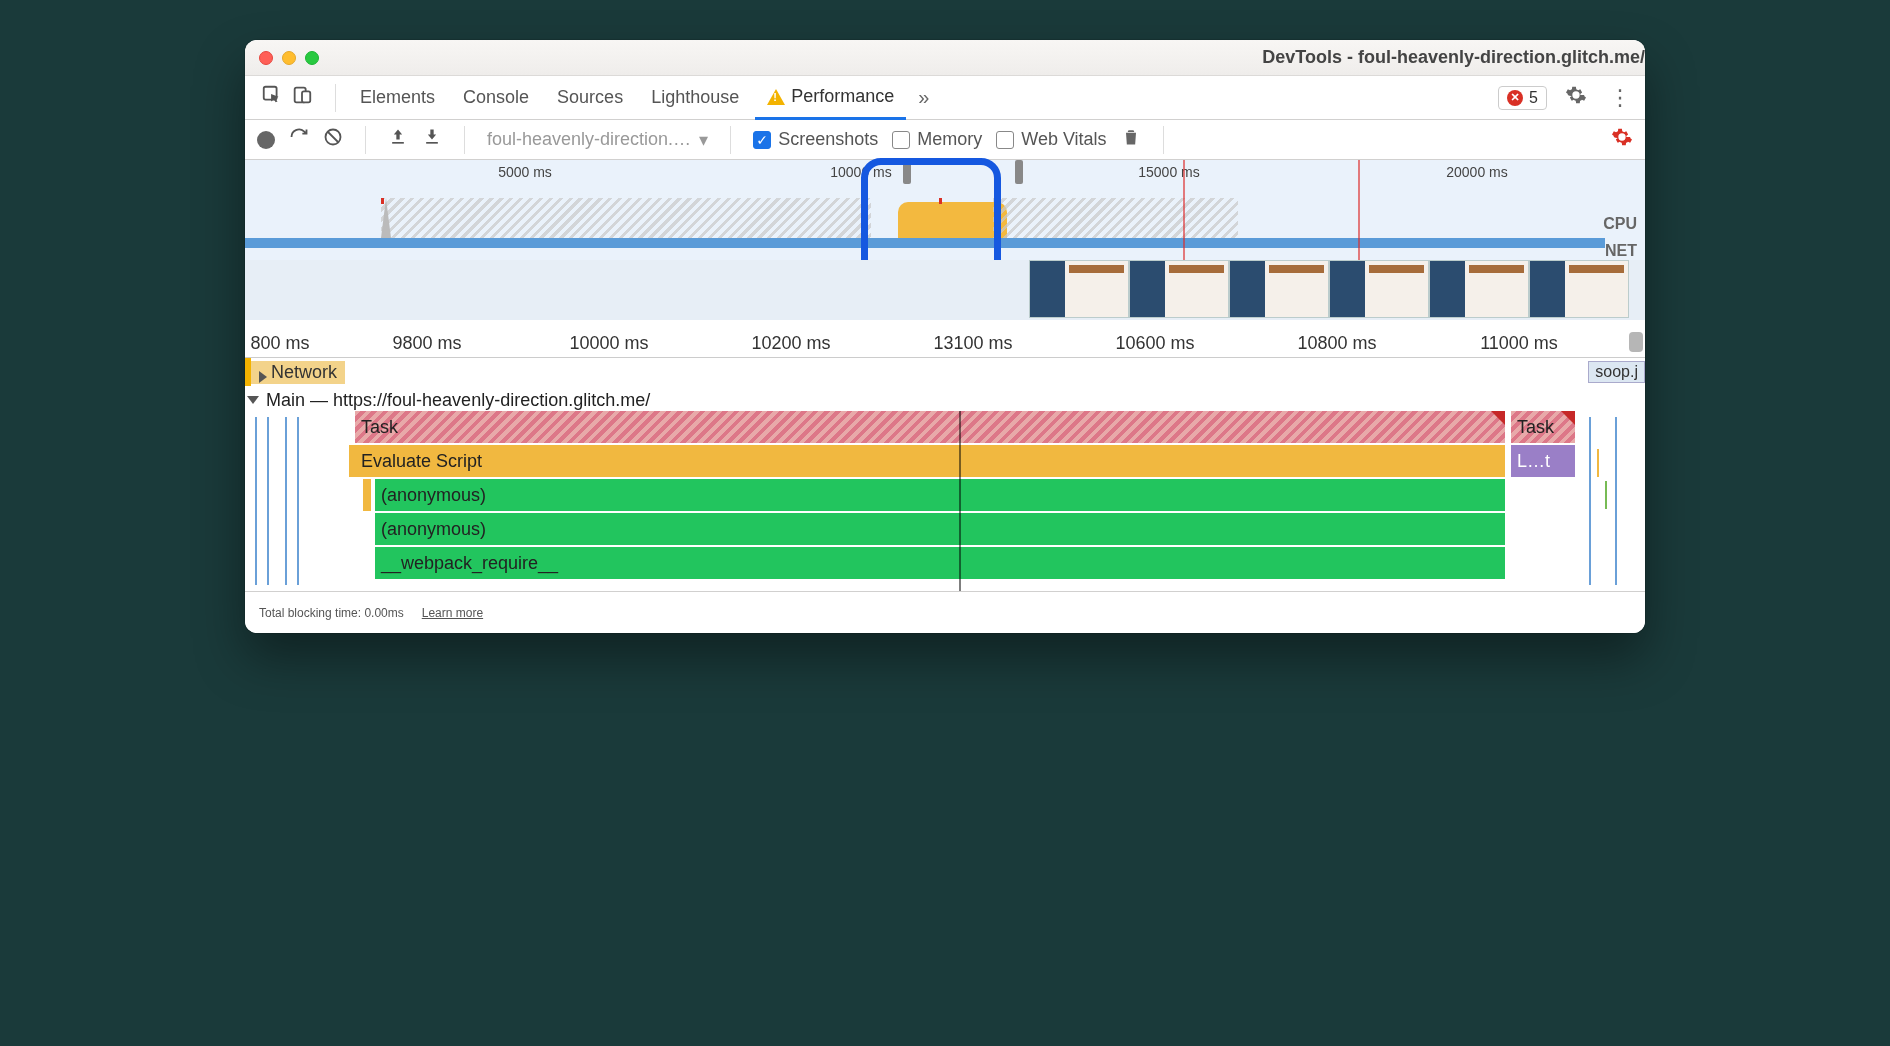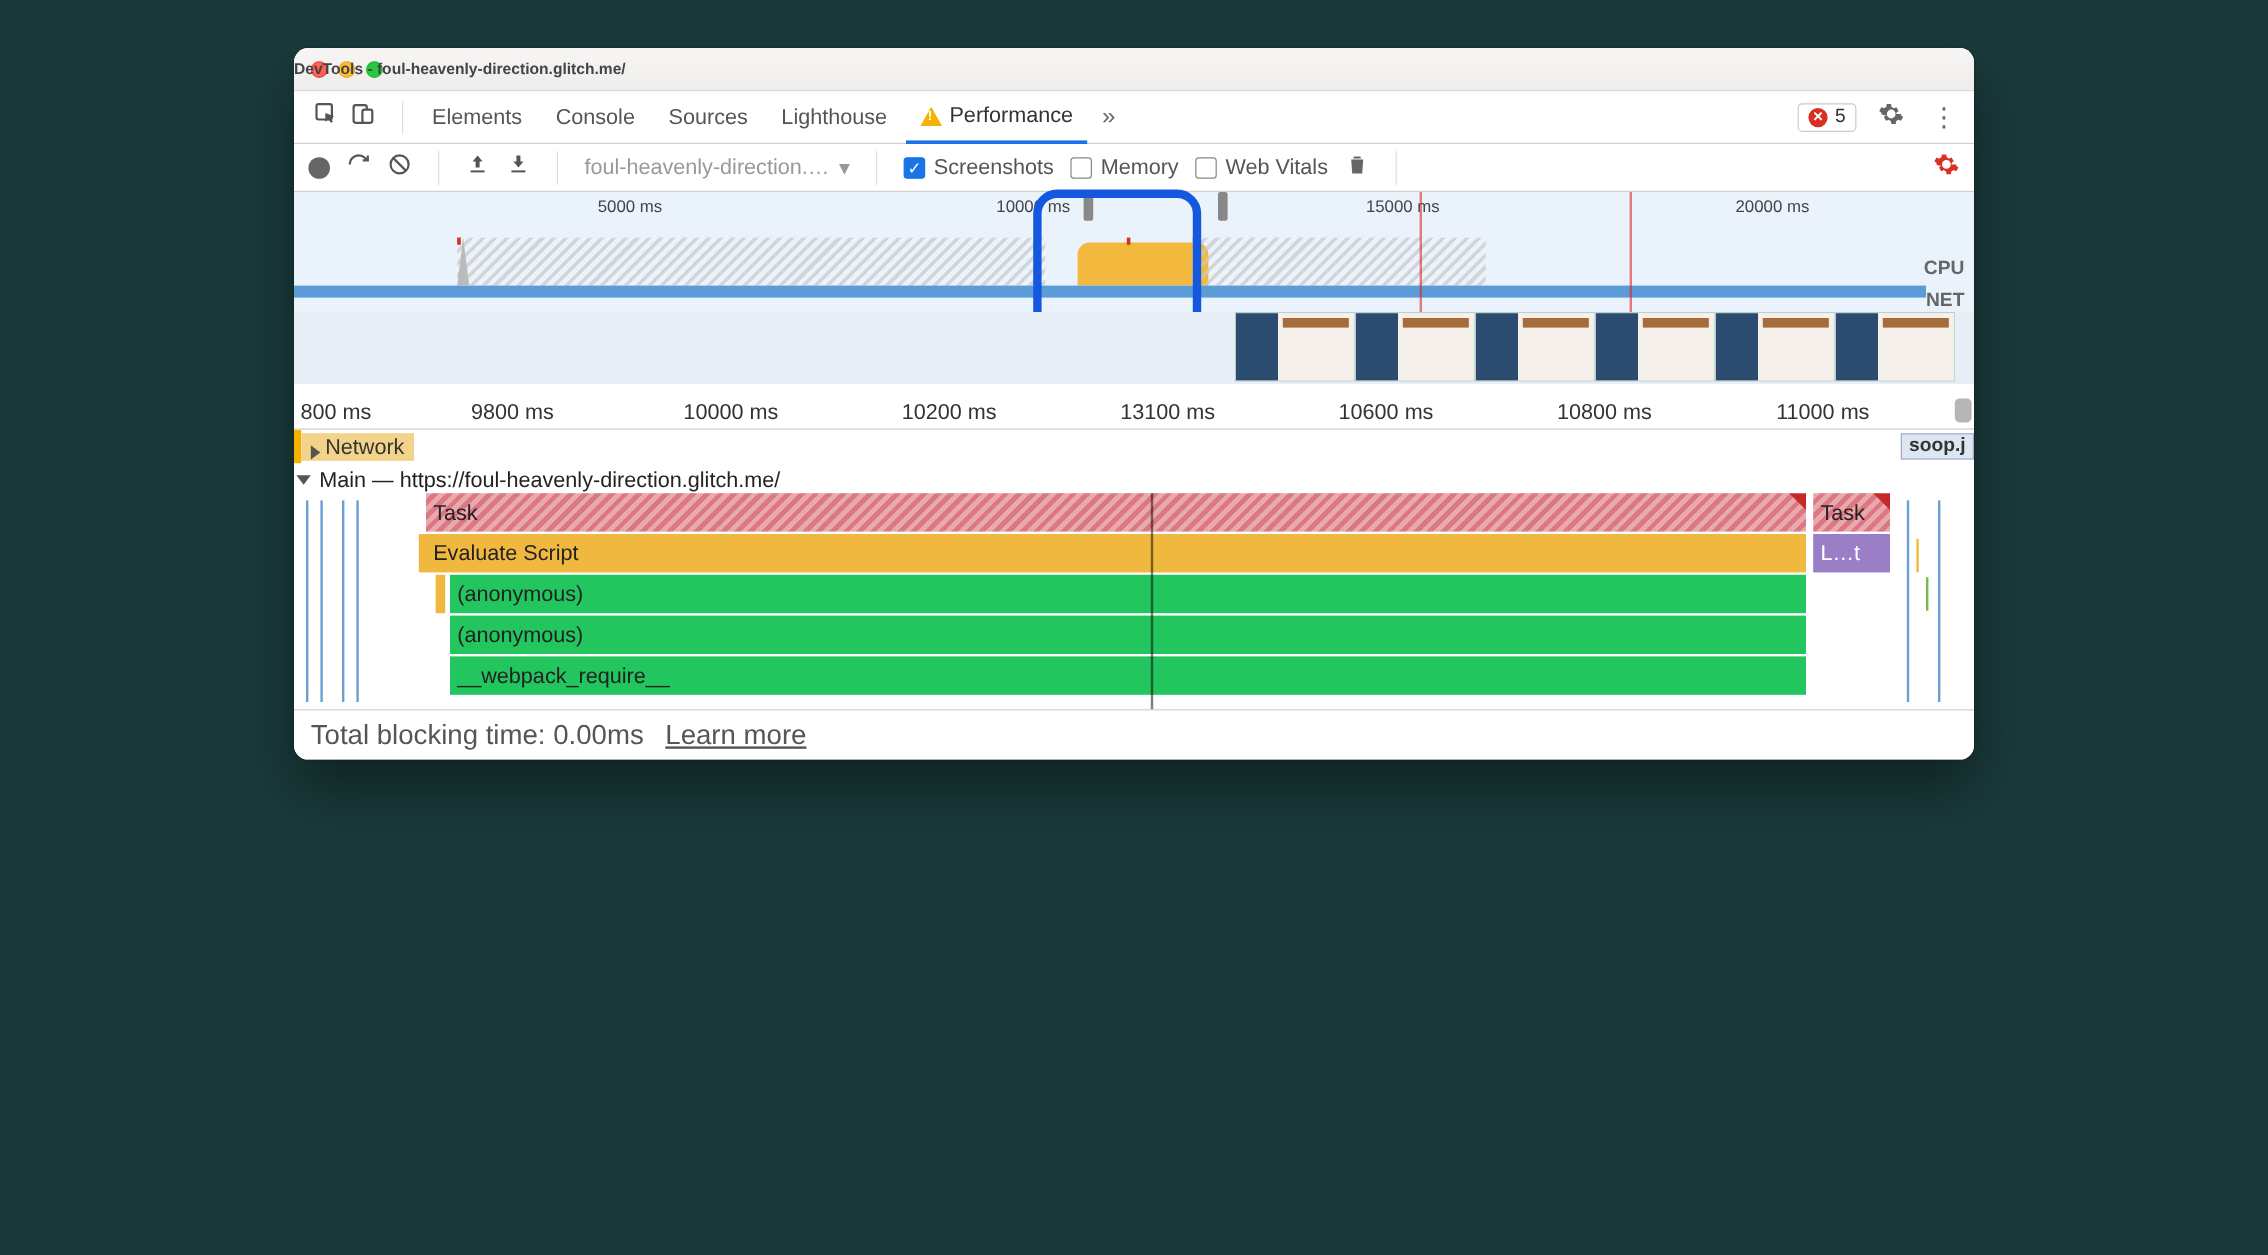--- a/index.html
+++ b/index.html
@@ -28,22 +28,22 @@
     display: flex;
     align-items: center;
     position: relative;
   }
   .traffic-lights { display: flex; gap: 9px; padding-left: 14px; }
   .tl { width: 14px; height: 14px; border-radius: 50%; }
   .tl.red { background: #ff5f57; border: 1px solid #e6473f; }
   .tl.yellow { background: #ffbd2e; border: 1px solid #e5a82b; }
   .tl.green { background: #28c940; border: 1px solid #1db535; }
   .titlebar-title {
-    position: absolute; left: 0; right: 0; text-align: left;
-    font-size: 13px; font-weight: 600; color: #444;
+    position: absolute; left: 0; right: 0; text-align: right;
+    font-size: 18px; font-weight: 600; color: #444;
   }
   
   .tabs-row {
     height: 44px;
     display: flex;
     align-items: center;
     border-bottom: 1px solid #d1d0cf;
     padding: 0 10px 0 6px;
     gap: 4px;
     font-size: 18px;
@@ -118,38 +118,38 @@
   }
   .dr-tick { position:absolute; transform:translateX(-50%); bottom:3px;}
   .dr-scroll { position:absolute; right:2px; top:2px; width:14px; height:20px; background:#b6b6b6; border-radius:4px;}
   
   .netrow {
     height: 28px; display:flex; align-items:center; font-size:18px; color:#333;
   }
   .netrow .badge { background:#f3d38a; padding:1px 8px; display:flex; align-items:flex-end; gap:4px;}
   .tri { display:inline-block; width:0;height:0; border-top:6px solid transparent; border-bottom:6px solid transparent; border-left:8px solid #555;}
   .tri.down { transform: rotate(90deg);}
-  .soop { margin-left:auto; background:#dce7f2; border:1px solid #aac; padding:1px 6px; font-size:16px; color:#333;font-weight:bold;}
+  .soop { margin-left:auto; background:#dce7f2; border:1px solid #aac; padding:1px 6px; font-size:16px; color:#333;}
   
   .mainrow { padding: 4px 0 0 4px; font-size:18px; color:#222;}
   .mainrow .tri.down{ margin-right:4px;}
   .flame { position:relative; height: 180px; font-size:18px; color:#222; }
   .flame .row { position:absolute; height:32px; display:flex; align-items:center; overflow:hidden; white-space:nowrap; padding-left:6px;}
   .row.task1 { background: repeating-linear-gradient(135deg,#e8a9a9 0,#e8a9a9 4px,#d78 4px,#d78 8px);}
   .corner { position:absolute; right:0; top:0; width:0;height:0; border-left:14px solid transparent; border-top:14px solid #c62828;}
   .row.eval { background:#f1b840;}
   .row.purple { background:#9a7fc7; color:#fff;}
   .row.pink { background:#22c55e;}
   .vgrey { position:absolute; top:0; bottom:0; width:2px; background:rgba(0,0,0,0.5);}
   .tinybars { position:absolute; top:0; bottom:0;}
   .tinybars span{ position:absolute; width:2px; top:6px; bottom:6px;}
   
   .footer {
     border-top:1px solid #d1d0cf; height:42px; display:flex; align-items:center;
-    padding: 0 14px; font-size:23px; color:#555; gap: 18px; background:#fff;
+    padding: 0 14px; font-size:12px; color:#555; gap: 18px; background:#fff;
   }
   .footer a { color:#555; text-decoration: underline;}
 </style>
 </head>
 <body>
 
 <div class="window">
 
   <div class="titlebar">
     <div class="traffic-lights">

